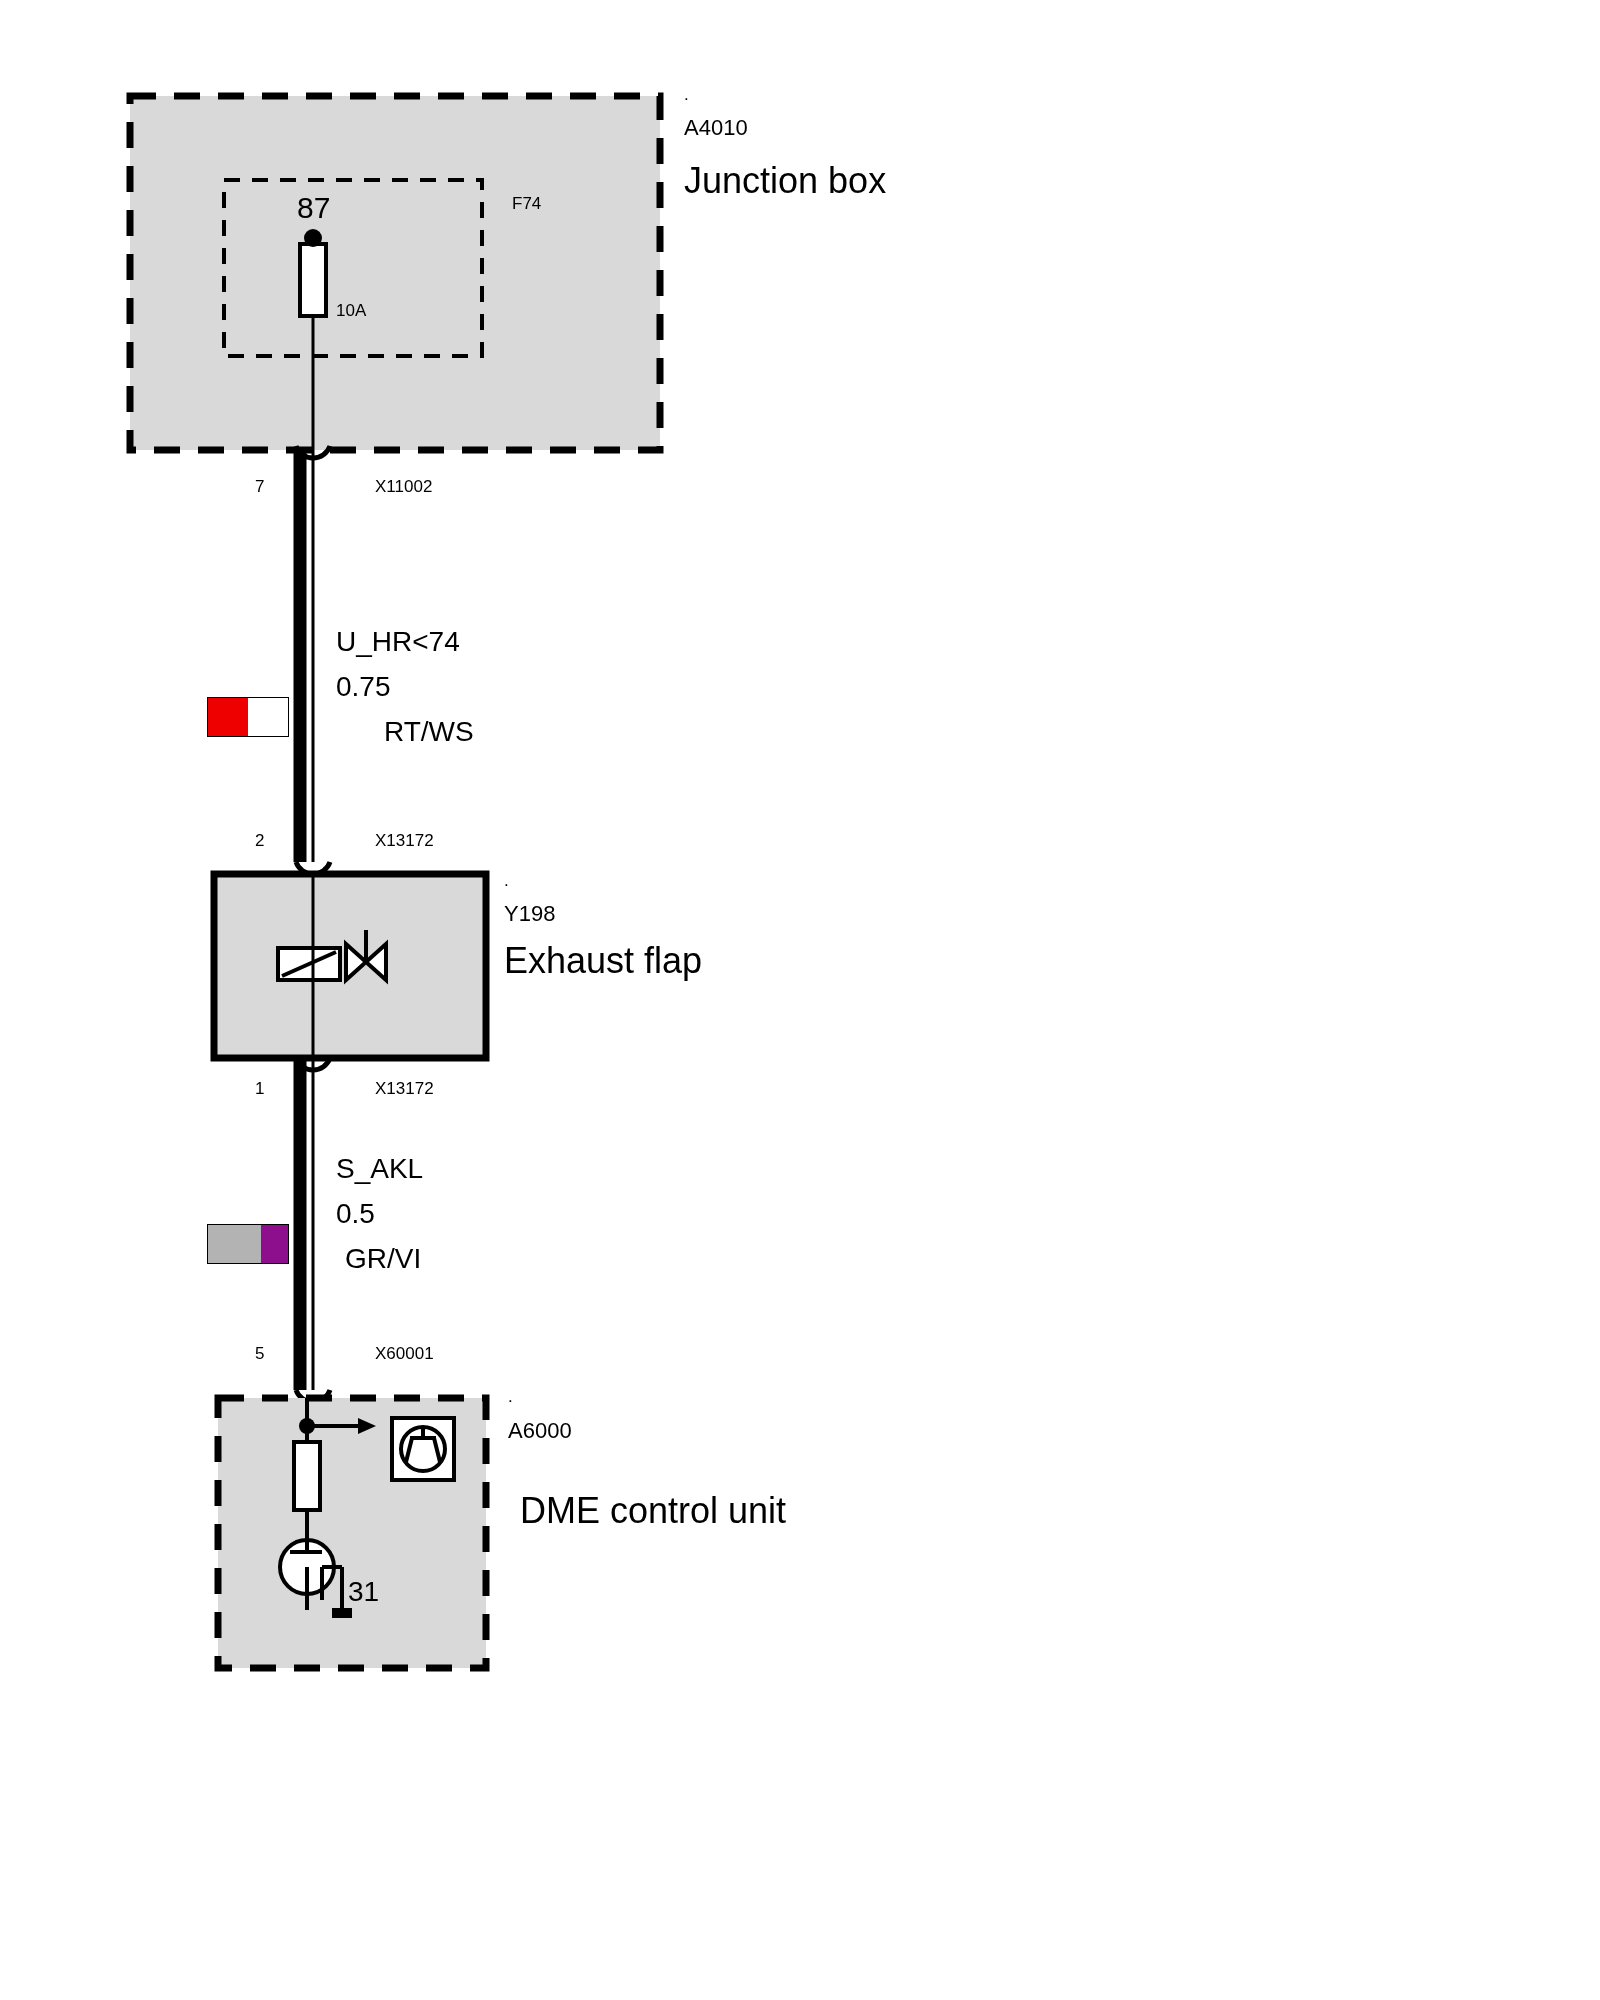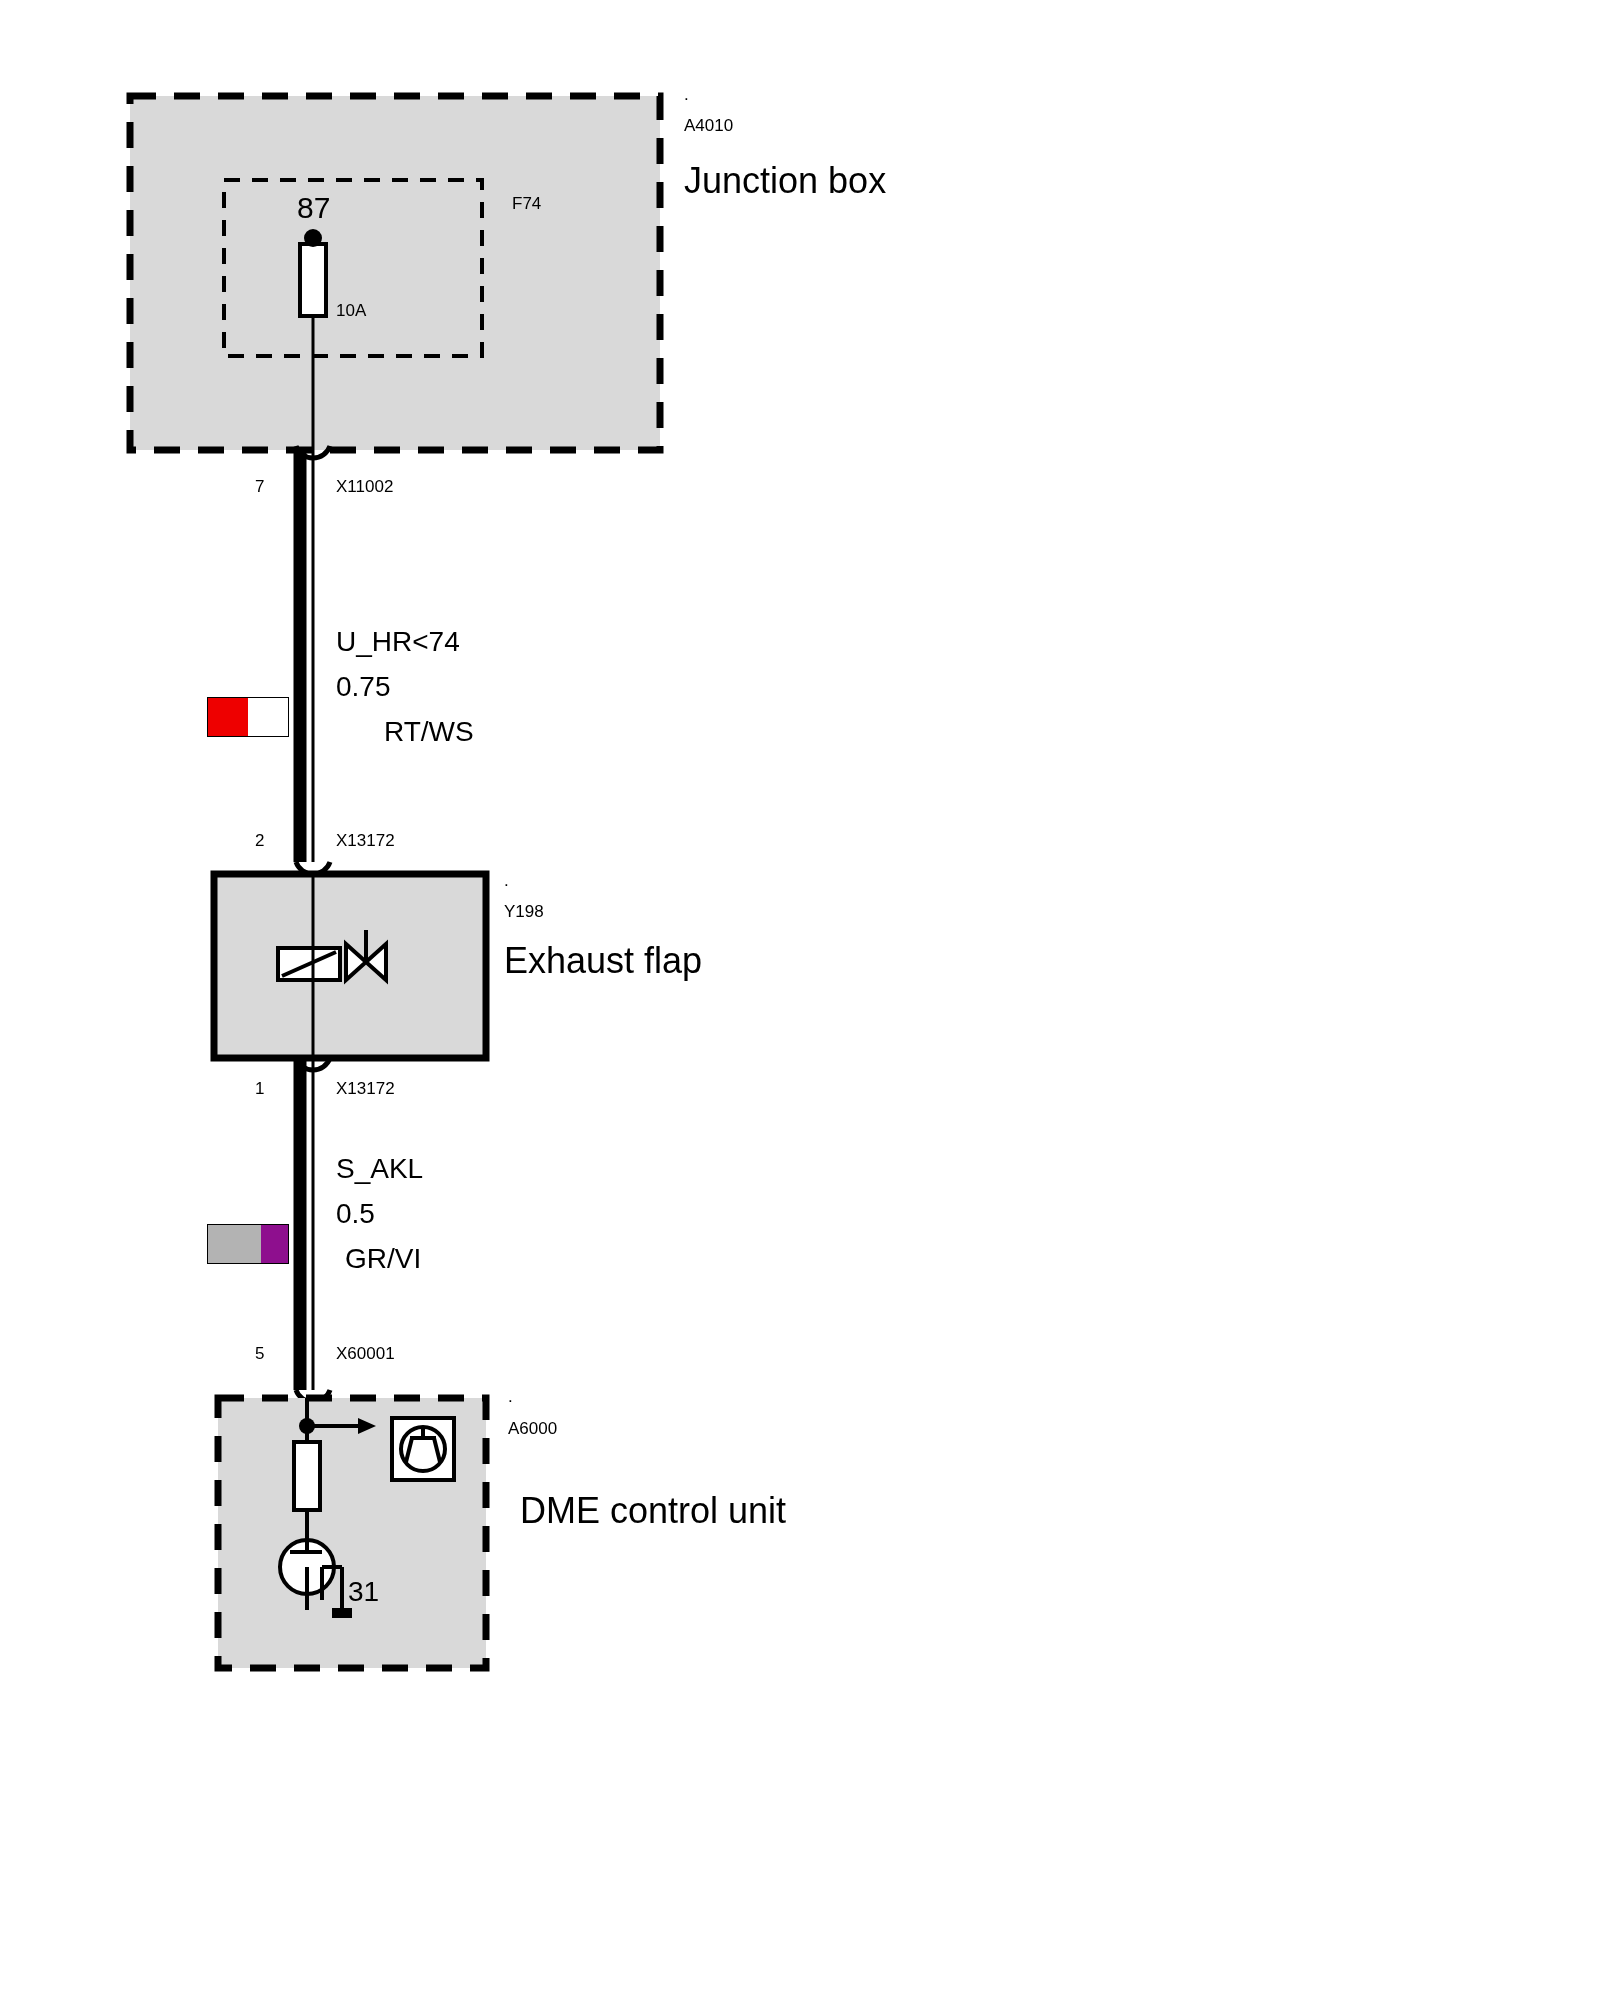--- a/index.html
+++ b/index.html
@@ -24,31 +24,32 @@
   }
   .lbl {
     position: absolute;
     white-space: nowrap;
     line-height: 1;
   }
   .lbl-title {
     font-size: 36px;
   }
   .lbl-id {
-    font-size: 17px;
+    font-size: 22px;
     text-align: right;
   }
   .lbl-dot {
     font-size: 17px;
   }
   .lbl-pin {
     font-size: 17px;
   }
   .lbl-conn {
     font-size: 17px;
+    margin-left: 39px;
   }
   .lbl-wire {
     font-size: 28px;
   }
   .lbl-fuse-rating {
     font-size: 17px;
   }
   .lbl-fuse-id {
     font-size: 17px;
   }

